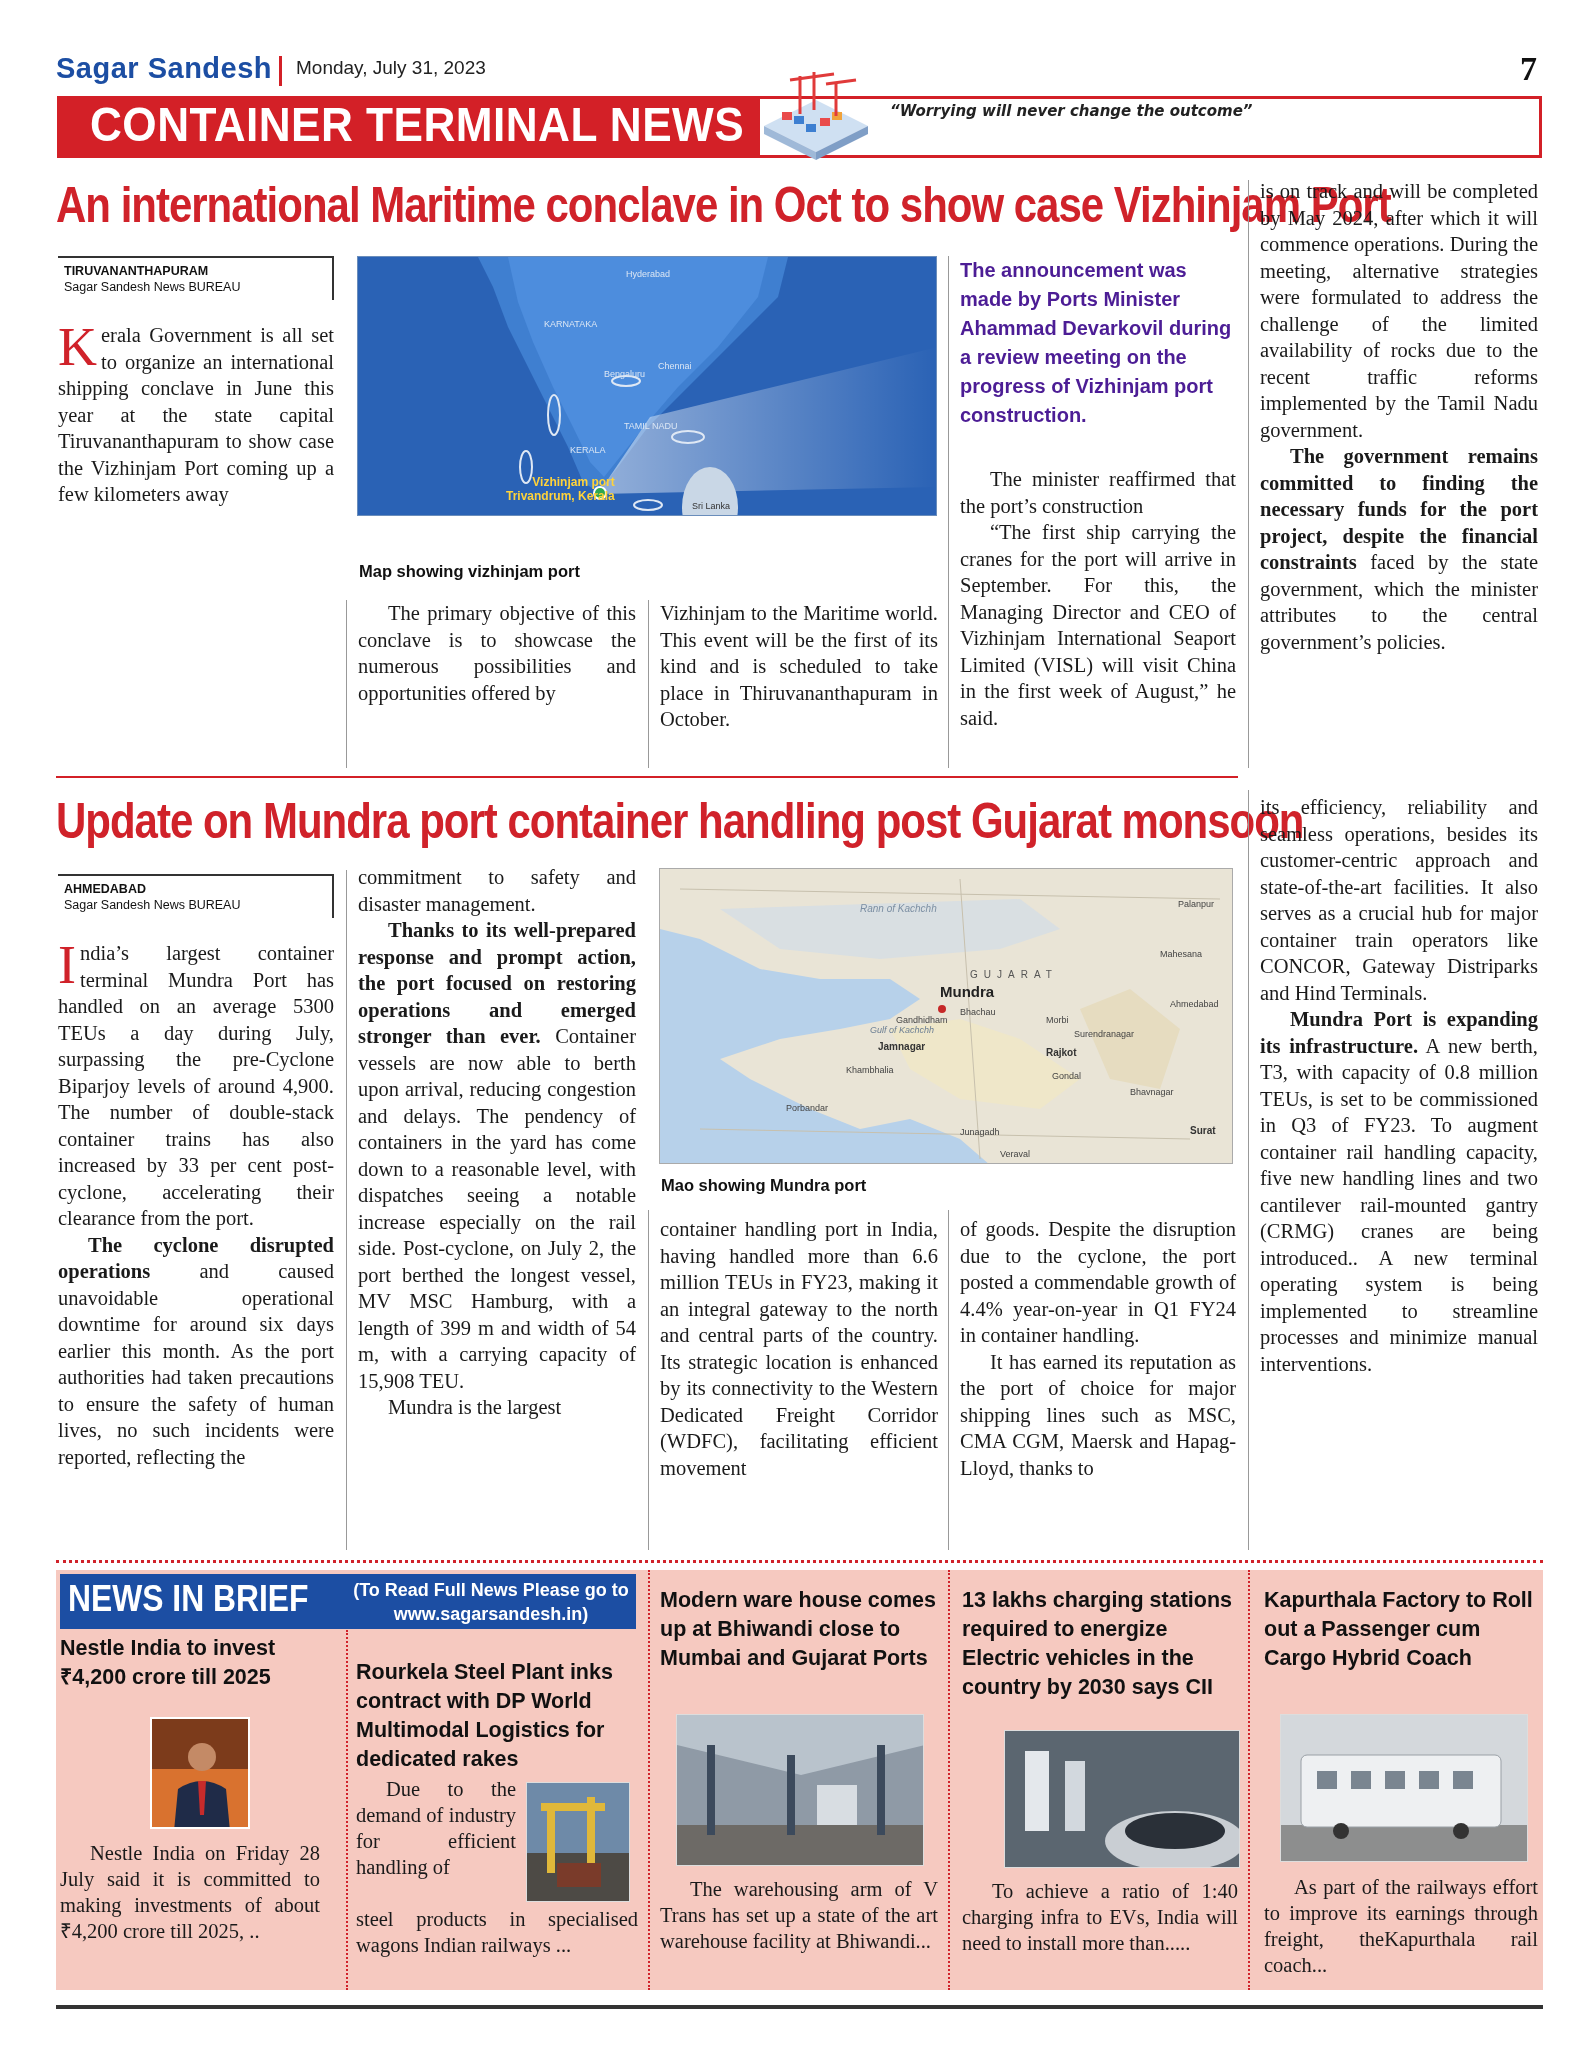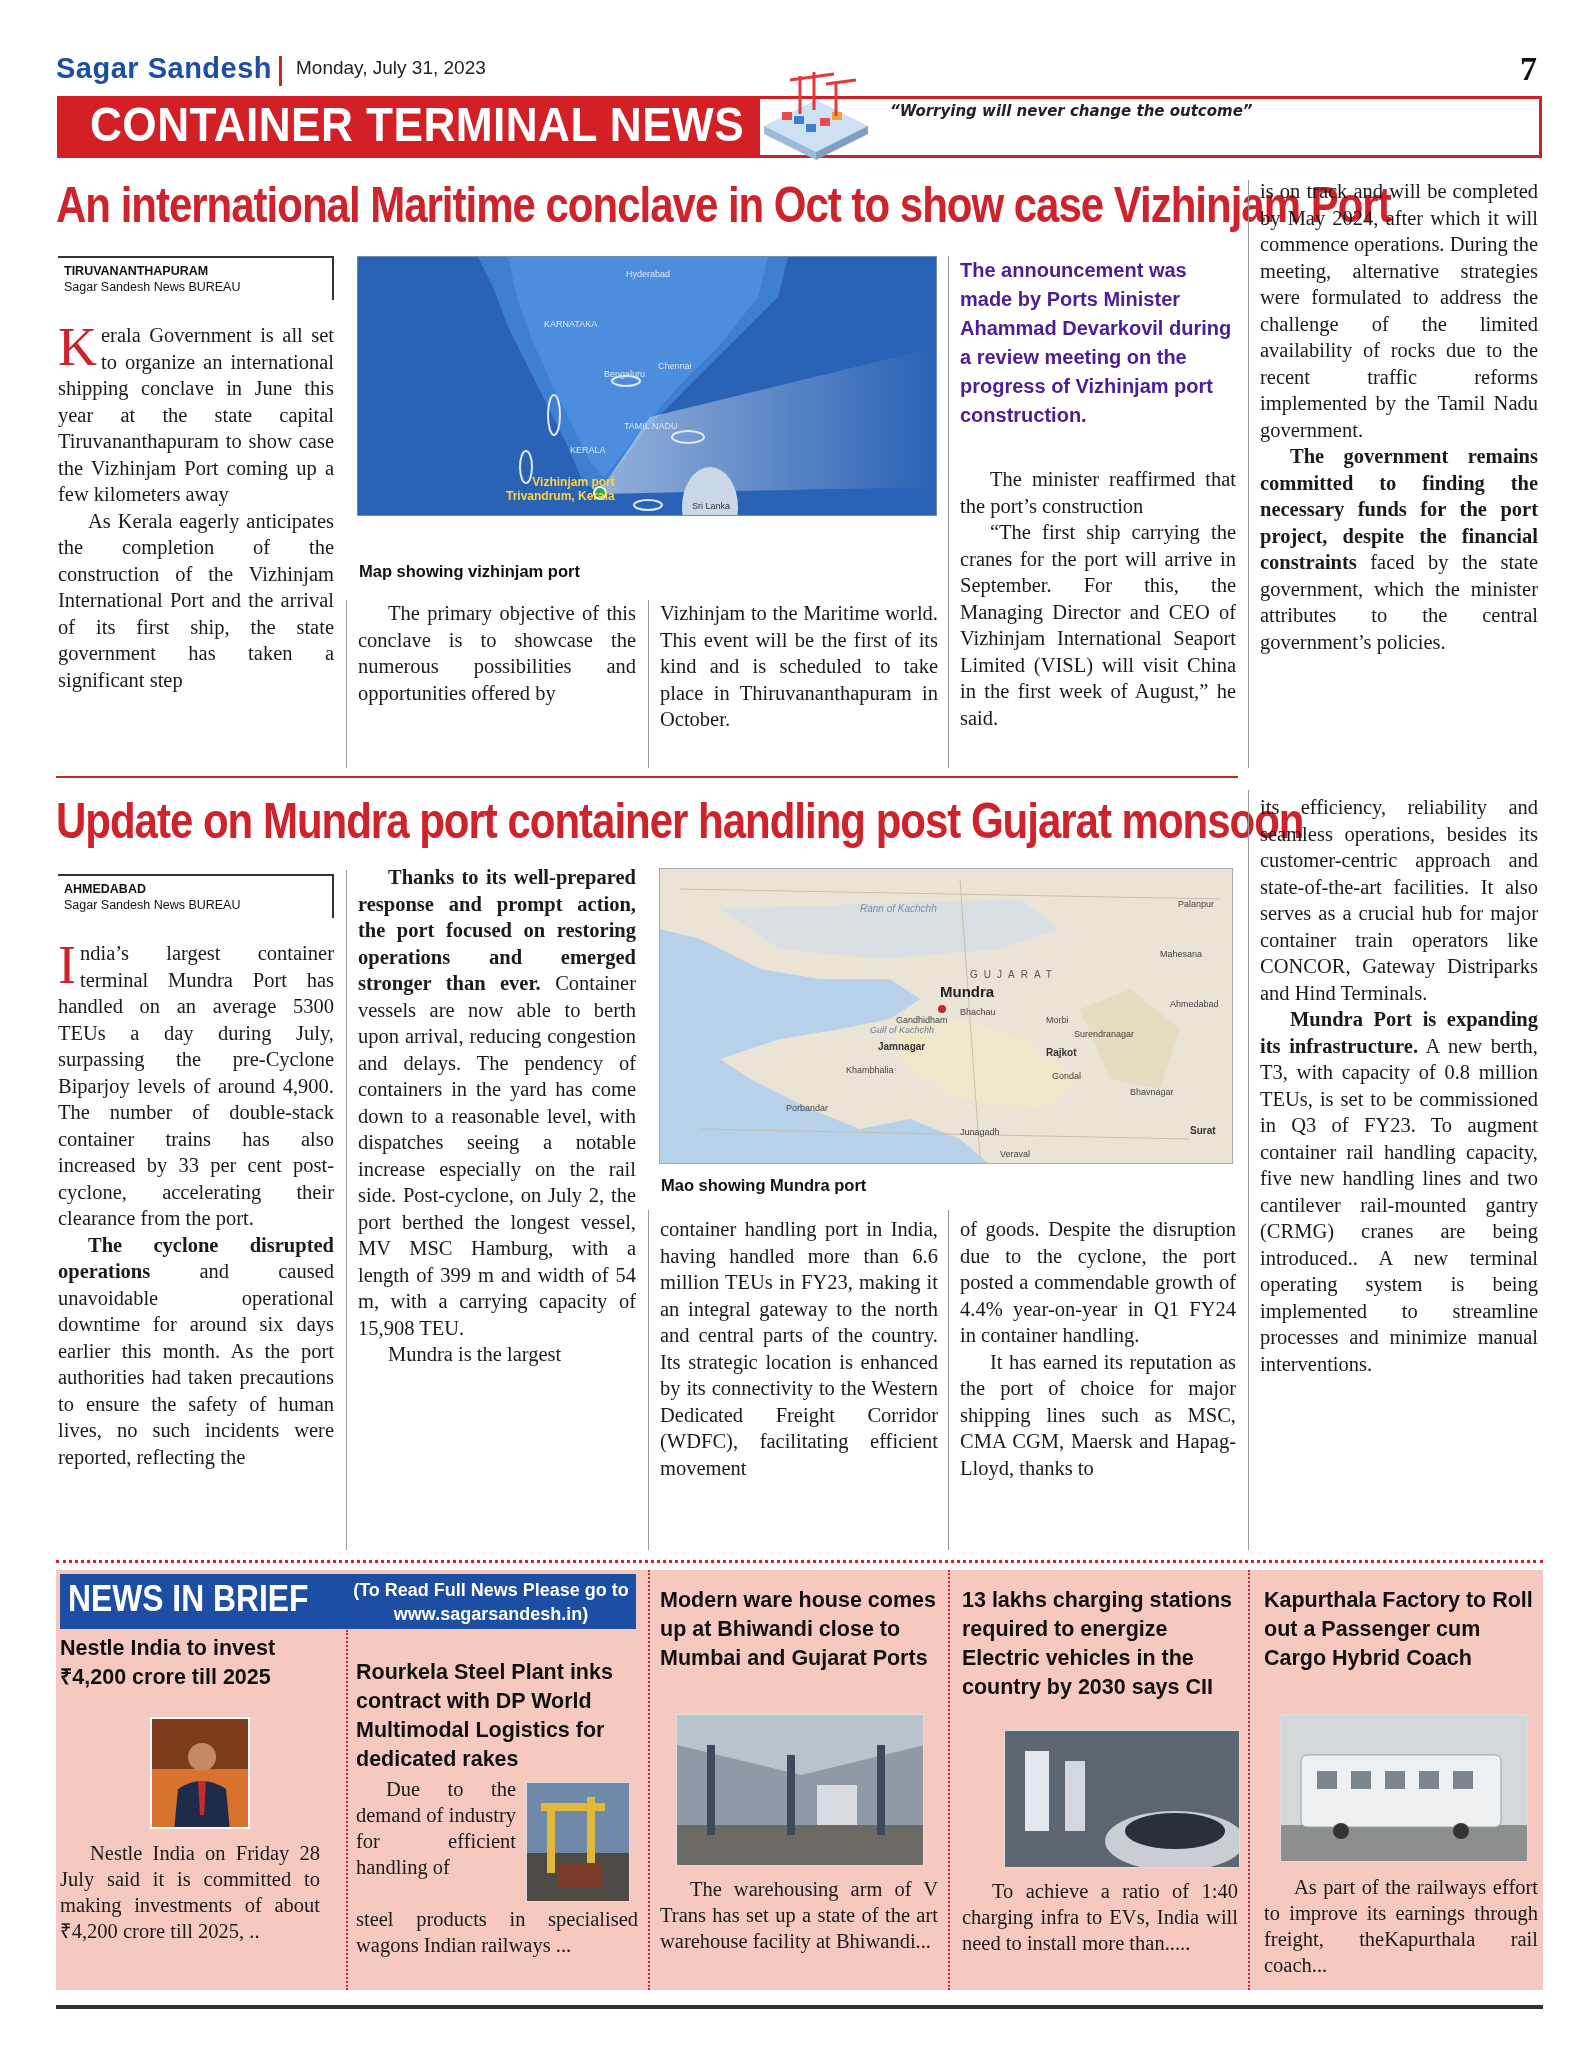--- a/index.html
+++ b/index.html
@@ -91,21 +91,20 @@
 
 <div class="abs headline hl1">An international Maritime conclave in Oct to show case Vizhinjam Port</div>
 
 <div class="abs dateline" style="left:58px; top:256px; width:276px;">
   <span class="place">TIRUVANANTHAPURAM</span>
   <span>Sagar Sandesh News BUREAU</span>
 </div>
 
 <div class="abs col" style="left:58px; top:322px; width:276px;">
   <p><span class="dropcap">K</span><span>erala Government is all set to organize an international shipping conclave in June this year at the state capital Tiruvananthapuram to show case the Vizhinjam Port coming up a few kilometers away</span></p>
-  <p class="ind">As Kerala eagerly anticipates the completion of the construction of the Vizhinjam International Port and the arrival of its first ship, the state government has taken a significant step</p>
 </div>
 
 <div class="abs map1">
   <svg width="580" height="302" viewBox="0 0 580 302">
     <defs>
       <linearGradient id="beam" x1="0" y1="0" x2="1" y2="0">
         <stop offset="0" stop-color="#ffffff" stop-opacity="0.9"></stop>
         <stop offset="1" stop-color="#ffffff" stop-opacity="0"></stop>
       </linearGradient>
     </defs>
@@ -167,20 +166,21 @@
   <span class="place">AHMEDABAD</span>
   <span>Sagar Sandesh News BUREAU</span>
 </div>
 
 <div class="abs col" style="left:58px; top:940px; width:276px;">
   <p><span class="dropcap">I</span><span>ndia’s largest container terminal Mundra Port has handled on an average 5300 TEUs a day during July, surpassing the pre-Cyclone Biparjoy levels of around 4,900. The number of double-stack container trains has also increased by 33 per cent post-cyclone, accelerating their clearance from the port.</span></p>
   <p class="ind"><b>The cyclone disrupted operations</b><span> and caused unavoidable operational downtime for around six days earlier this month. As the port authorities had taken precautions to ensure the safety of human lives, no such incidents were reported, reflecting the</span></p>
 </div>
 
 <div class="abs col" style="left:358px; top:864px; width:278px;">
+  <p>commitment to safety and disaster management.</p>
   <p class="ind"><b>Thanks to its well-prepared response and prompt action, the port focused on restoring operations and emerged stronger than ever.</b><span> Container vessels are now able to berth upon arrival, reducing congestion and delays. The pendency of containers in the yard has come down to a reasonable level, with dispatches seeing a notable increase especially on the rail side. Post-cyclone, on July 2, the port berthed the longest vessel, MV MSC Hamburg, with a length of 399 m and width of 54 m, with a carrying capacity of 15,908 TEU.</span></p>
   <p class="ind">Mundra is the largest</p>
 </div>
 
 <div class="abs map2">
   <svg width="574" height="296" viewBox="0 0 574 296">
     <rect width="574" height="296" fill="#b7d1ea"></rect>
     <path d="M0,0 L574,0 L574,296 L330,296 L300,270 L250,250 L200,260 L150,240 L90,210 L60,190 L120,170 L180,160 L230,150 L260,130 L230,110 L160,110 L100,100 L40,70 L0,60 Z" fill="#e9e4d6"></path>
     <path d="M60,40 L360,30 L400,60 L340,80 L220,90 L120,80 Z" fill="#d9dfe2"></path>
     <path d="M230,160 L300,150 L360,170 L420,210 L380,240 L300,230 L250,200 Z" fill="#efe7c9"></path>

